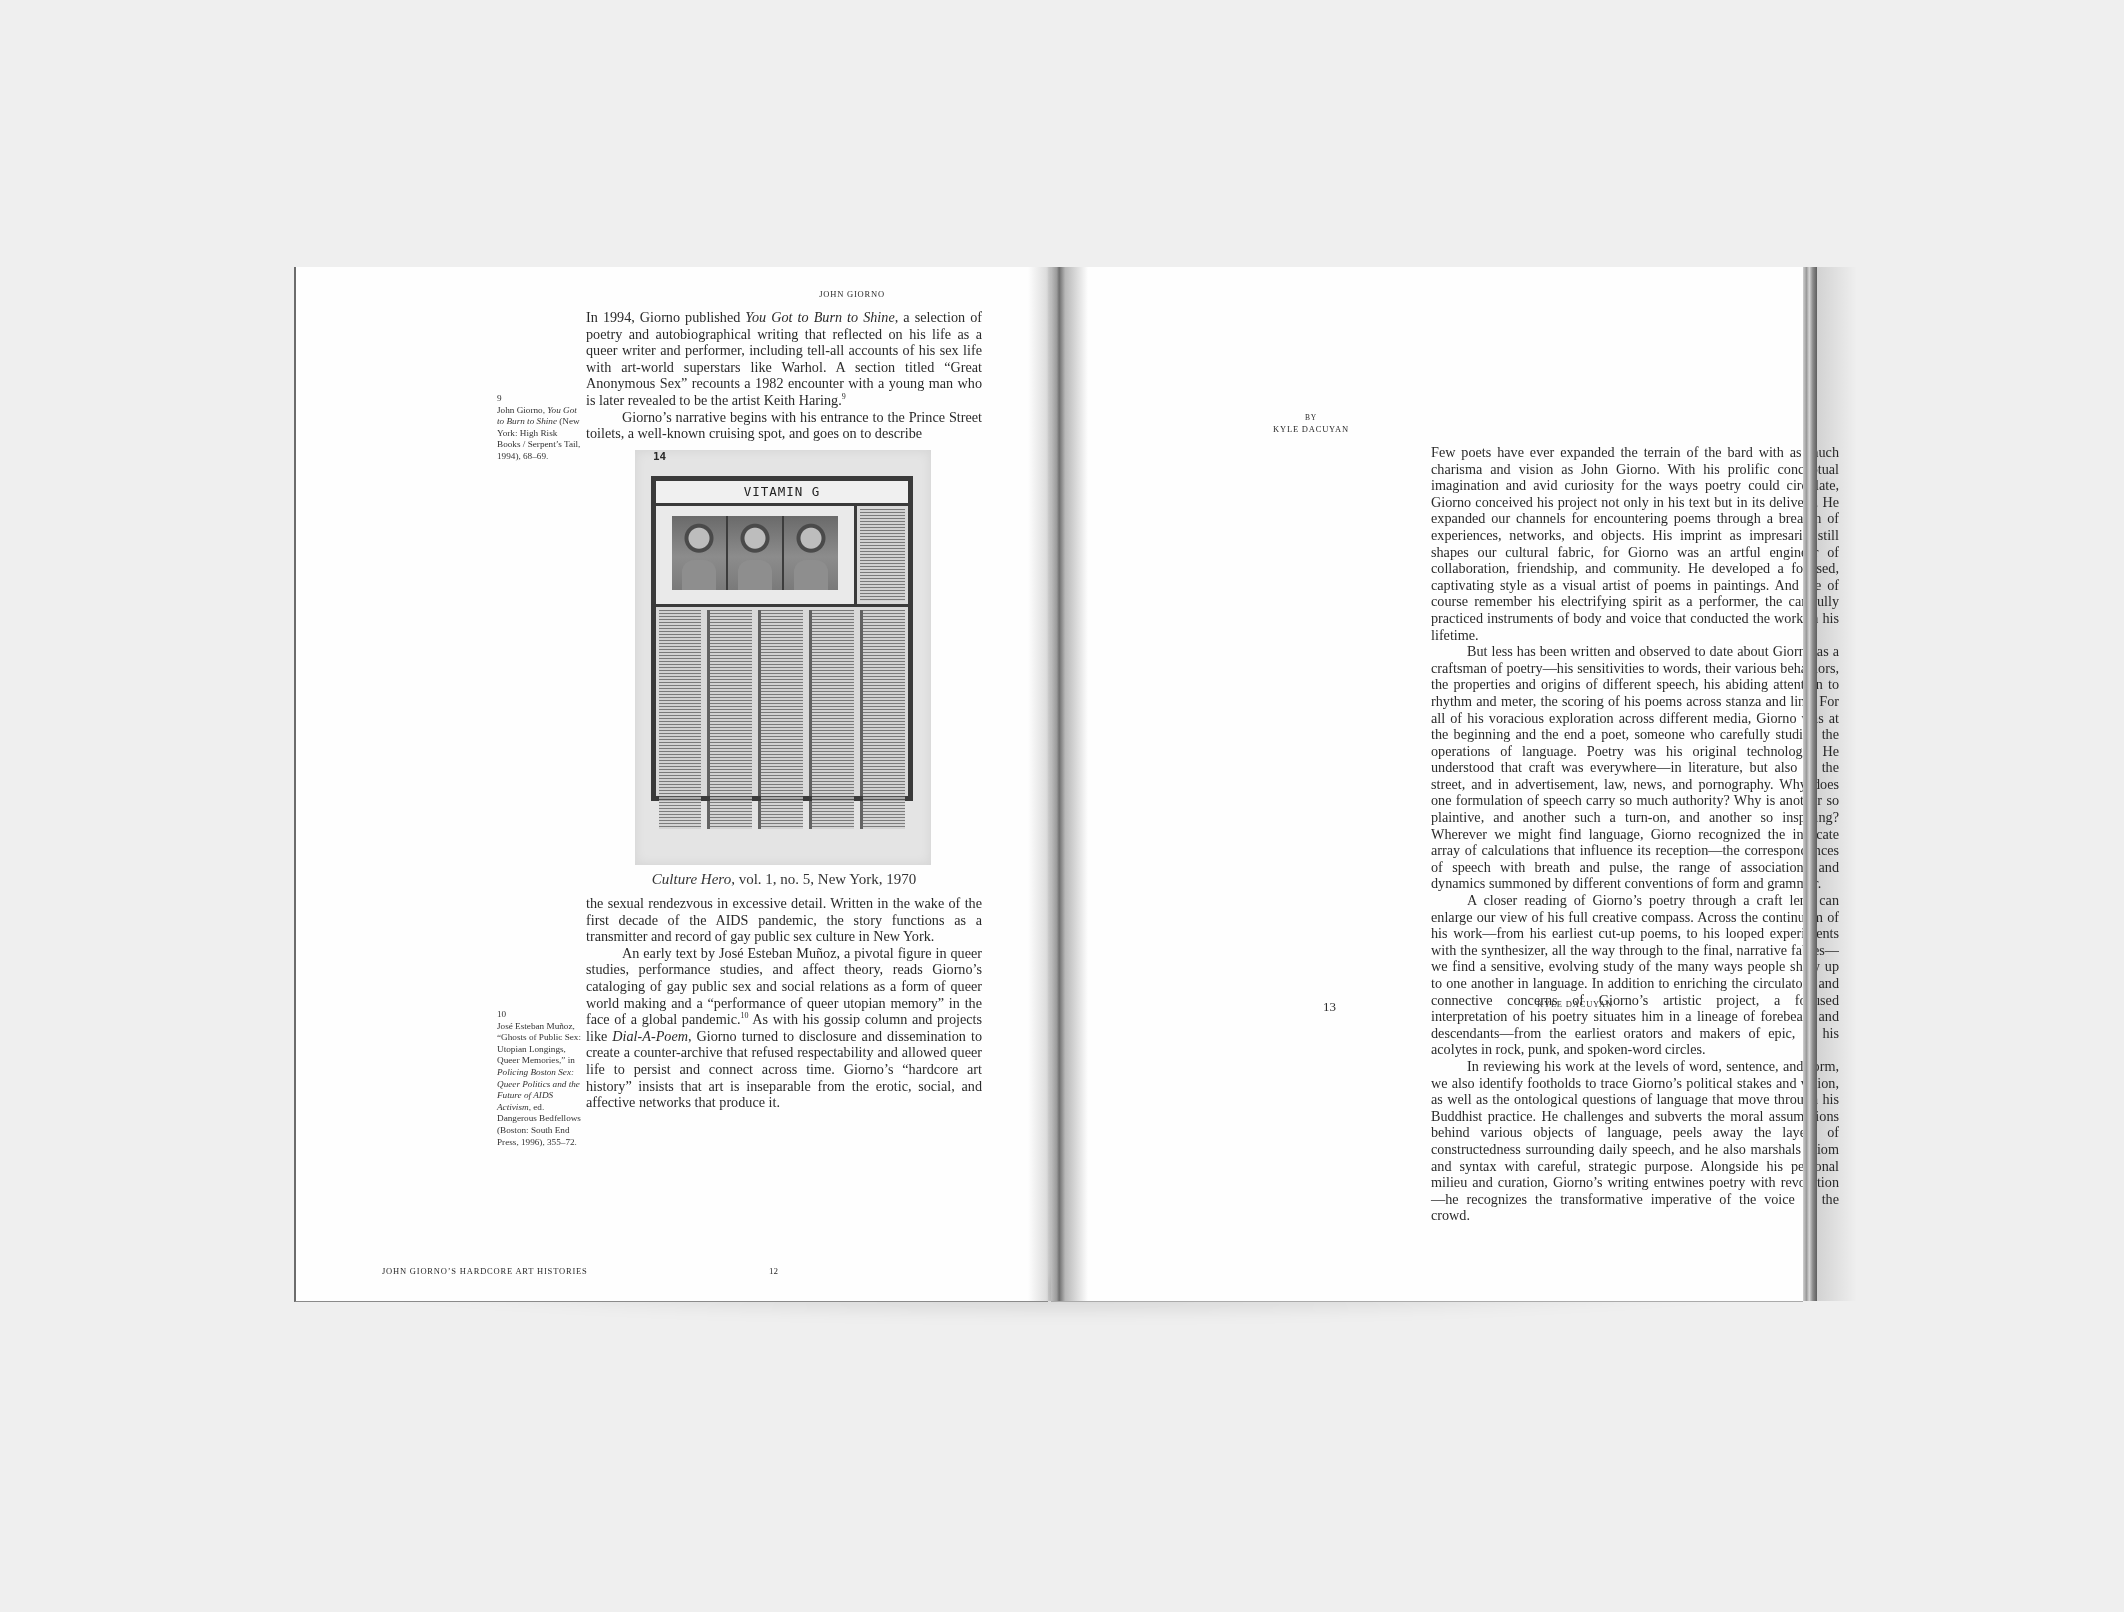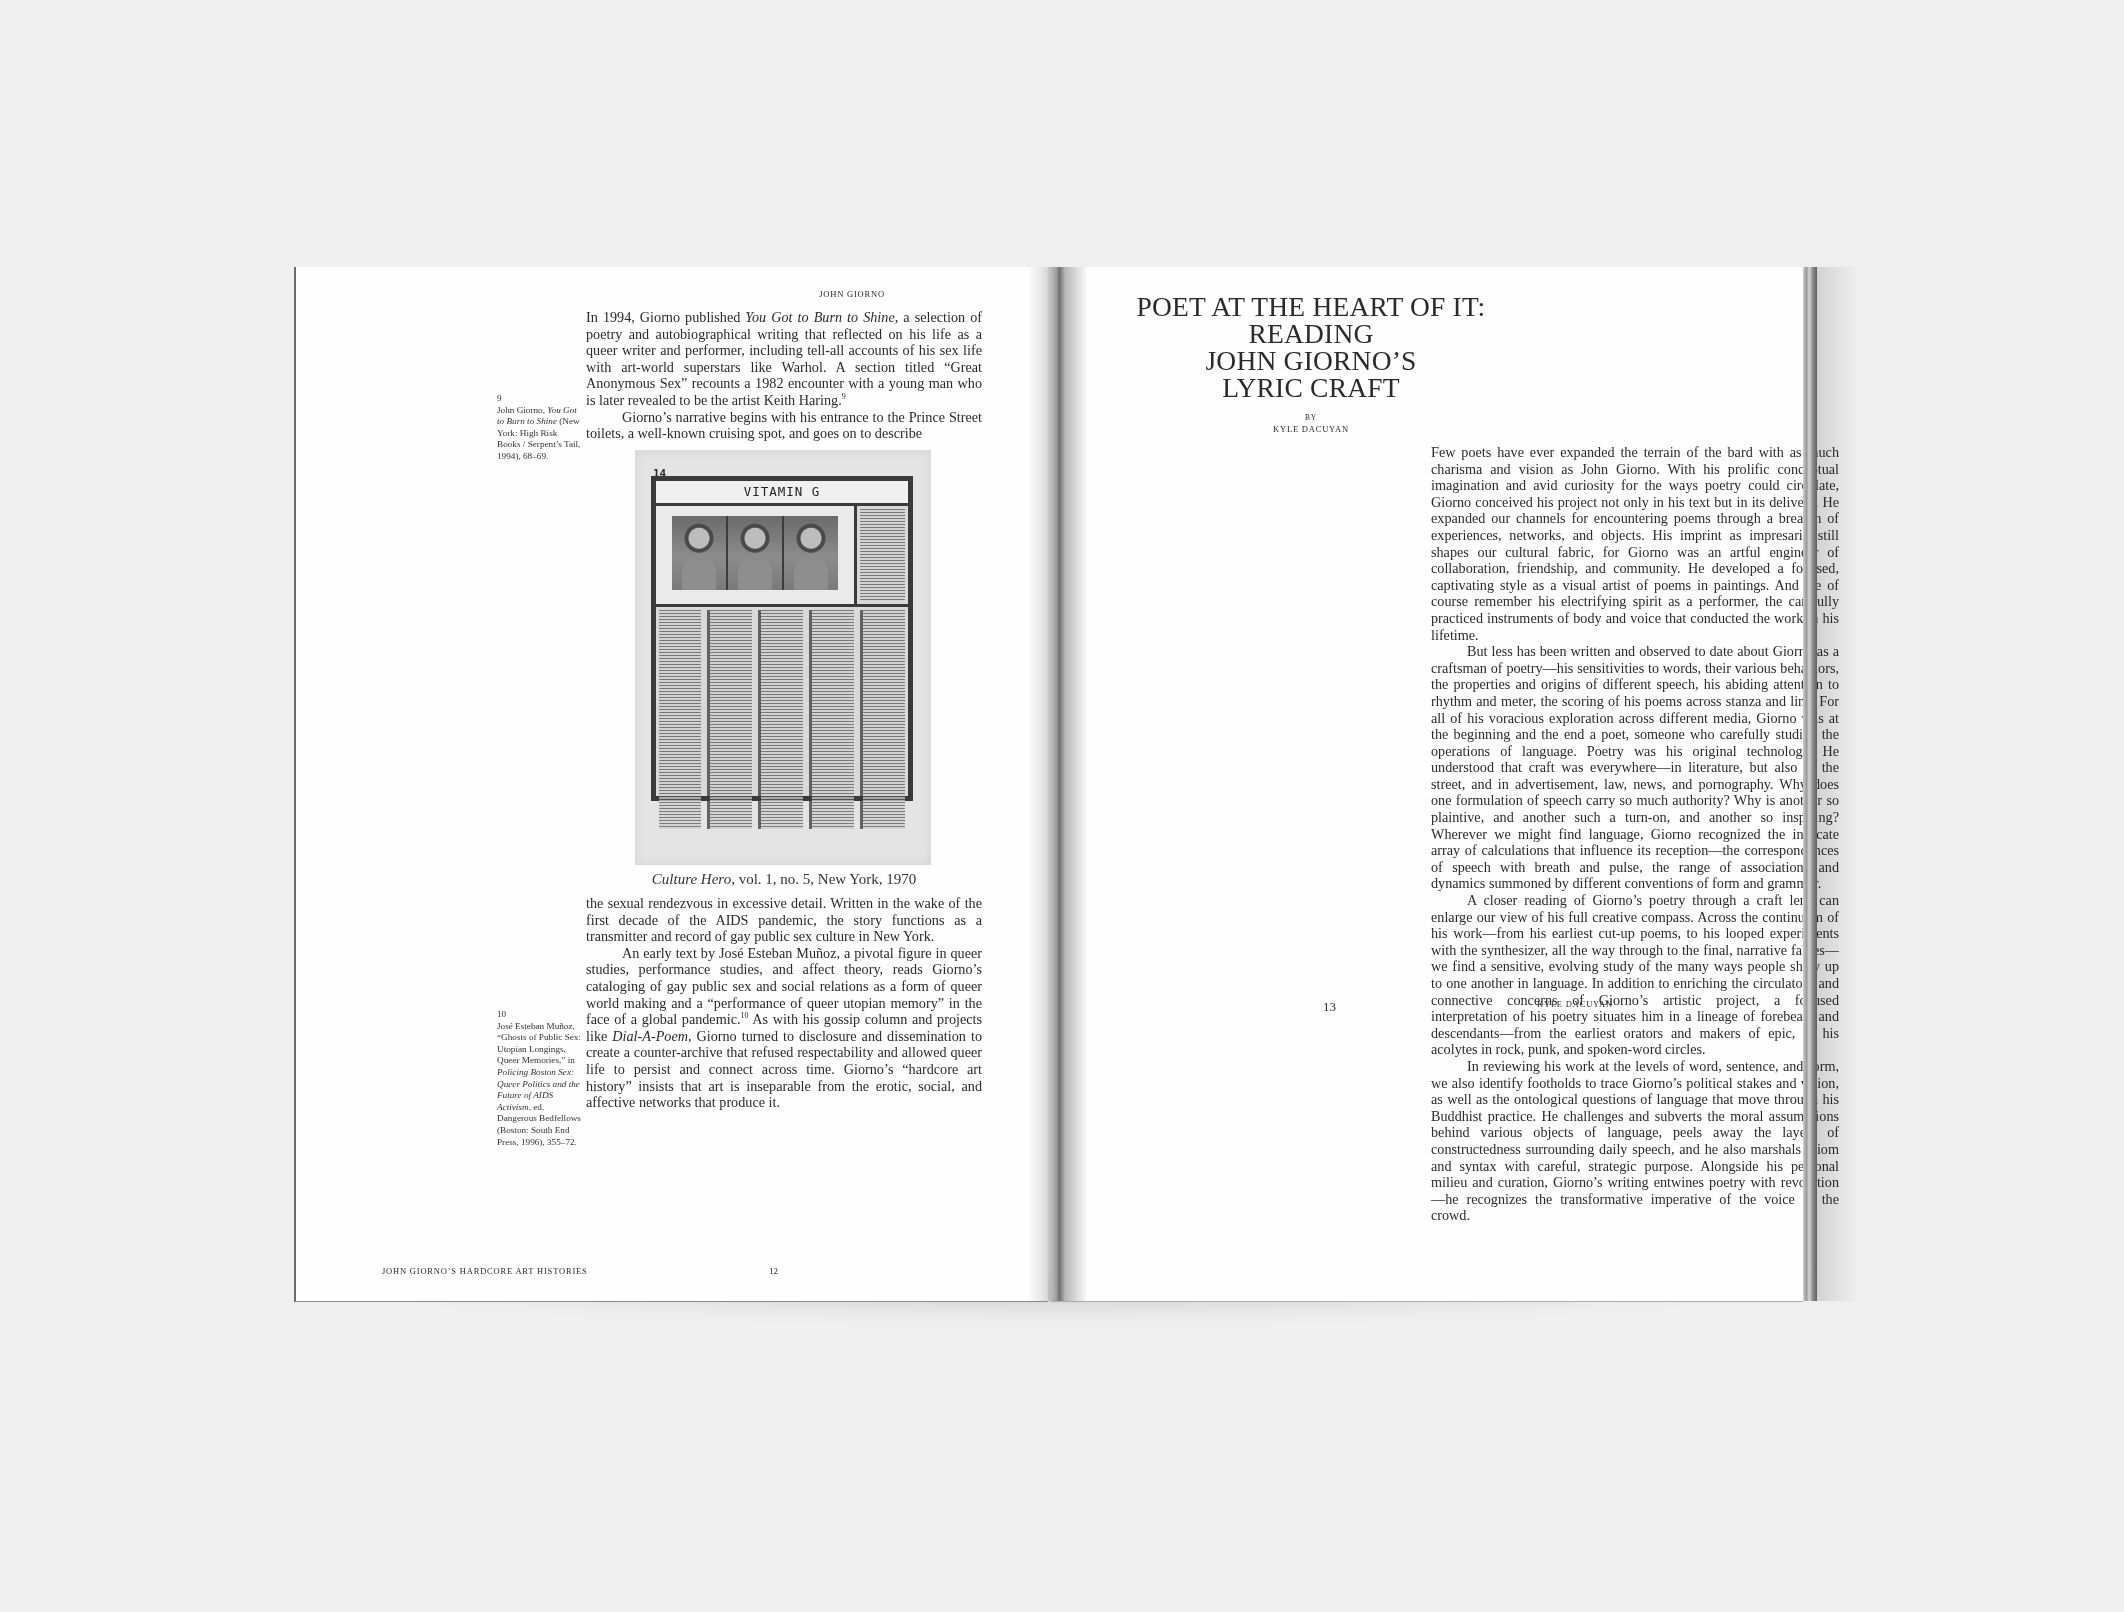--- a/index.html
+++ b/index.html
@@ -54,21 +54,21 @@
   .footnote {
     position: absolute; left: 201px; width: 84px;
     font-size: 9.2px; line-height: 11.6px; color: #333;
   }
   .footnote .num { display: block; }
   .figure {
     position: absolute; left: 339px; top: 183px; width: 296px; height: 415px;
     background: #e4e4e4;
     box-shadow: inset 0 0 12px rgba(0,0,0,0.08);
   }
-  .fig-pagenum { position: absolute; left: 18px; top: 17px; font-size: 11px; font-family: "DejaVu Sans Mono", monospace; font-weight: bold; }
+  .fig-pagenum { position: absolute; left: 18px; top: 0; font-size: 11px; font-family: "DejaVu Sans Mono", monospace; font-weight: bold; }
   .fig-frame {
     position: absolute; left: 16px; top: 26px; width: 262px; height: 325px;
     border: 5px solid #3a3a3a; background: #d9d9d9; box-sizing: border-box;
   }
   .fig-title {
     height: 22px; border-bottom: 3px solid #3a3a3a; background: #f0f0f0;
     text-align: center; font-family: "DejaVu Sans Mono", monospace; font-size: 12.5px; line-height: 22px; letter-spacing: 1px; color: #222;
   }
   .fig-top { display: flex; height: 98px; border-bottom: 3px solid #3a3a3a; }
   .fig-photo-wrap { flex: 0 0 198px; border-right: 3px solid #3a3a3a; background: #eaeaea; position: relative; }
@@ -162,26 +162,20 @@
     <div class="footnote" style="top:742px;">
       <span class="num">10</span>
       <span>José Esteban Muñoz, “Ghosts of Public Sex: Utopian Longings, Queer Memories,” in </span><em>Policing Boston Sex: Queer Politics and the Future of AIDS Activism</em><span>, ed. Dangerous Bedfellows (Boston: South End Press, 1996), 355–72.</span>
     </div>
 
     <div class="lp-foot-title">JOHN GIORNO’S HARDCORE ART HISTORIES</div>
     <div class="lp-foot-num">12</div>
   </div>
 
   <div class="page right">
-    <div class="rp-title">
-      <div>POET AT THE HEART OF IT:</div>
-      <div>READING</div>
-      <div>JOHN GIORNO’S</div>
-      <div>LYRIC CRAFT</div>
-    </div>
     <div class="rp-by">BY</div>
     <div class="rp-author">KYLE DACUYAN</div>
 
     <div class="rp-body" style="left:380px; top:177px;">
       <p>Few poets have ever expanded the terrain of the bard with as much charisma and vision as John Giorno. With his prolific conceptual imagination and avid curiosity for the ways poetry could circulate, Giorno conceived his project not only in his text but in its delivery. He expanded our channels for encountering poems through a breadth of experiences, networks, and objects. His imprint as impresario still shapes our cultural fabric, for Giorno was an artful engineer of collaboration, friendship, and community. He developed a focused, captivating style as a visual artist of poems in paintings. And we of course remember his electrifying spirit as a performer, the carefully practiced instruments of body and voice that conducted the work in his lifetime.</p>
       <p class="indent">But less has been written and observed to date about Giorno as a craftsman of poetry—his sensitivities to words, their various behaviors, the properties and origins of different speech, his abiding attention to rhythm and meter, the scoring of his poems across stanza and line. For all of his voracious exploration across different media, Giorno was at the beginning and the end a poet, someone who carefully studied the operations of language. Poetry was his original technology. He understood that craft was everywhere—in literature, but also in the street, and in advertisement, law, news, and pornography. Why does one formulation of speech carry so much authority? Why is another so plaintive, and another such a turn-on, and another so inspiring? Wherever we might find language, Giorno recognized the intricate array of calculations that influence its reception—the correspondences of speech with breath and pulse, the range of associations and dynamics summoned by different conventions of form and grammar.</p>
       <p class="indent">A closer reading of Giorno’s poetry through a craft lens can enlarge our view of his full creative compass. Across the continuum of his work—from his earliest cut-up poems, to his looped experiments with the synthesizer, all the way through to the final, narrative fables—we find a sensitive, evolving study of the many ways people show up to one another in language. In addition to enriching the circulatory and connective concerns of Giorno’s artistic project, a focused interpretation of his poetry situates him in a lineage of forebears and descendants—from the earliest orators and makers of epic, to his acolytes in rock, punk, and spoken-word circles.</p>
       <p class="indent">In reviewing his work at the levels of word, sentence, and form, we also identify footholds to trace Giorno’s political stakes and vision, as well as the ontological questions of language that move through his Buddhist practice. He challenges and subverts the moral assumptions behind various objects of language, peels away the layers of constructedness surrounding daily speech, and he also marshals idiom and syntax with careful, strategic purpose. Alongside his personal milieu and curation, Giorno’s writing entwines poetry with revolution—he recognizes the transformative imperative of the voice in the crowd.</p>
     </div>
   </div>

